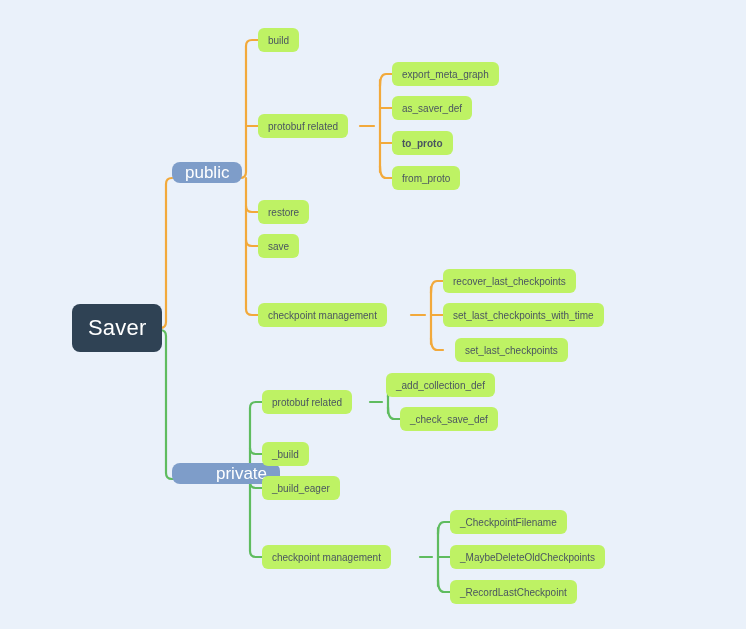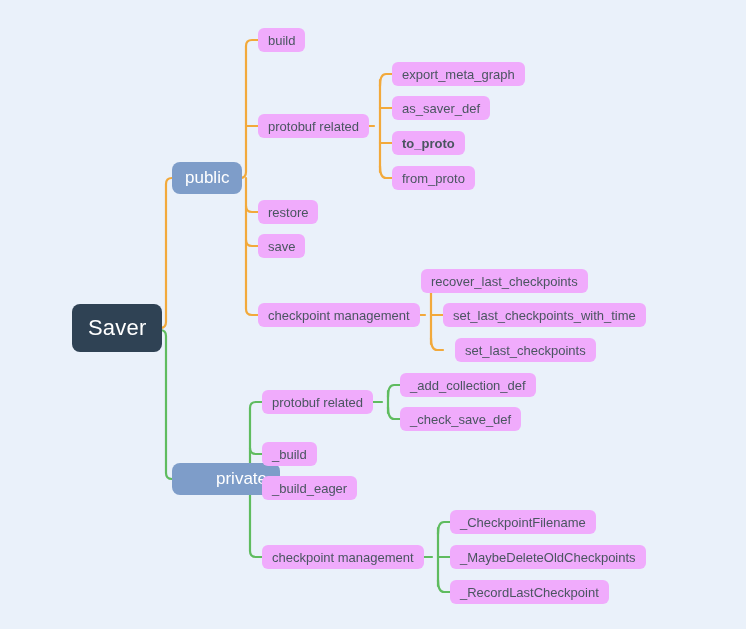--- a/index.html
+++ b/index.html
@@ -26,27 +26,27 @@
     padding:8px 16px;
     height:48px;
     letter-spacing:.2px;
   }
   .branch{
     background:#7e9dc9;
     color:#ffffff;
     border-radius:8px;
     font-size:17px;
     padding:0 13px;
-    height:32px;
+    height:21px;
   }
   .leaf{
-    background:#f0abfc;
+    background:#bef264;
     color:#4a5560;
     border-radius:6px;
-    font-size:13px;
+    font-size:10px;
     padding:0 10px;
     height:24px;
   }
 </style>
 </head>
 <body>
 
 <div id="mindmap">
 
   <svg class="links" viewBox="0 0 746 629">
@@ -124,38 +124,38 @@
     <span>restore</span>
   </div>
   <div class="node leaf" style="left:258px;top:234px;text-align:center;">
     <span>save</span>
   </div>
 
   <div class="node leaf" style="left:258px;top:303px;">
     <span>checkpoint management</span>
   </div>
 
-  <div class="node leaf" style="left:421px;top:269px;text-align:center;">
+  <div class="node leaf" style="left:443px;top:269px;text-align:center;">
     <span>recover_last_checkpoints</span>
   </div>
   <div class="node leaf" style="left:443px;top:303px;text-align:center;">
     <span>set_last_checkpoints_with_time</span>
   </div>
   <div class="node leaf" style="left:455px;top:338px;">
     <span>set_last_checkpoints</span>
   </div>
 
   <div class="node branch" style="left:172px;top:463px;padding-left:44px;">
     <span>private</span>
   </div>
 
   <div class="node leaf" style="left:262px;top:390px;">
     <span>protobuf related</span>
   </div>
-  <div class="node leaf" style="left:400px;top:373px;">
+  <div class="node leaf" style="left:386px;top:373px;">
     <span>_add_collection_def</span>
   </div>
   <div class="node leaf" style="left:400px;top:407px;">
     <span>_check_save_def</span>
   </div>
 
   <div class="node leaf" style="left:262px;top:442px;">
     <span>_build</span>
   </div>
   <div class="node leaf" style="left:262px;top:476px;">

